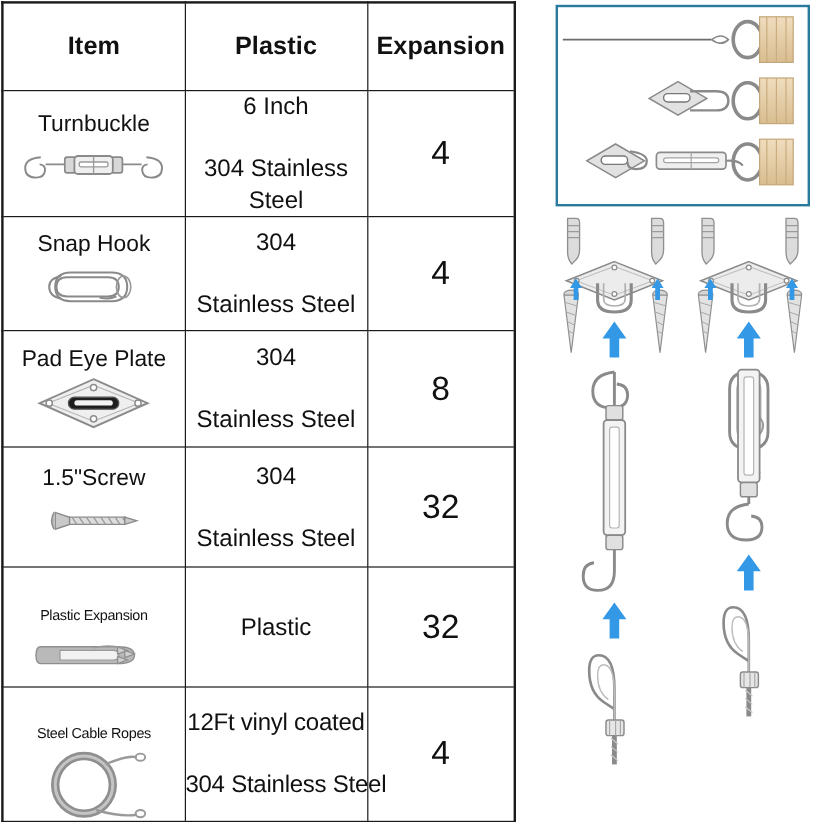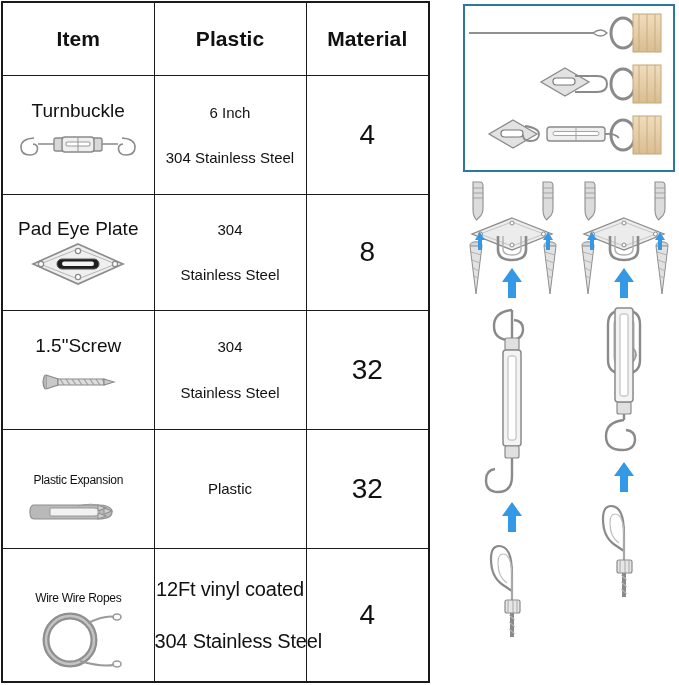--- a/index.html
+++ b/index.html
@@ -15,21 +15,21 @@
   .col-mat{width:152px;}
   .col-qty{width:123px;}
 
   .hdr{height:72px;text-align:center;font-size:21px;font-weight:bold;letter-spacing:.1px;}
 
   .cell-item{position:relative;text-align:center;}
   .item-label{font-size:19px;line-height:1.15;padding:0 2px;white-space:nowrap;}
   .item-label.tight{font-size:12px;letter-spacing:-.3px;margin-top:31px;}
   .item-art{height:46px;display:flex;align-items:center;justify-content:center;margin-top:2px;}
 
-  .cell-mat{text-align:center;font-size:15px;line-height:1.3;padding:0 3px;}
+  .cell-mat{text-align:center;font-size:20px;line-height:1.3;padding:0 3px;}
   .cell-mat .l2{display:block;margin-top:26px;}
   .cell-mat.tightmat{font-size:20px;letter-spacing:-.2px;white-space:nowrap;}
 
   .cell-qty{text-align:center;font-size:28px;line-height:1;}
 
   
   .art svg{display:block;}
 
   
   .illus{position:absolute;left:455px;top:0;width:224px;height:685px;}
@@ -45,21 +45,21 @@
   <table class="spec-table">
     <colgroup>
       <col class="col-item">
         <col class="col-mat">
         <col class="col-qty">
     </colgroup>
     <thead>
       <tr>
         <th class="hdr">Item</th>
         <th class="hdr">Plastic</th>
-        <th class="hdr">Material</th>
+        <th class="hdr">Expansion</th>
       </tr>
     </thead>
     <tbody>
 
       <tr style="height:100px;">
         <td class="cell-item">
           <div class="item-label">Turnbuckle</div>
           <div class="item-art art">
             <svg width="132" height="40" viewBox="0 0 132 40">
               <g fill="none" stroke="#8a8a8a" stroke-width="1.6">
@@ -75,20 +75,41 @@
             </svg>
           </div>
         </td>
         <td class="cell-mat">
           <span>6 Inch</span>
           <span class="l2">304 Stainless Steel</span>
         </td>
         <td class="cell-qty">4</td>
       </tr>
 
+      <tr style="height:95px;">
+        <td class="cell-item">
+          <div class="item-label">Snap Hook</div>
+          <div class="item-art art">
+            <svg width="110" height="44" viewBox="0 0 110 44">
+              <g fill="none" stroke="#8a8a8a" stroke-width="1.7">
+                <path d="M36 9 h34 q13 0 13 12 q0 12 -13 12 h-34 q-13 0 -13 -12 q0 -12 13 -12 z"></path>
+                <path d="M33 13 h34 q9 0 9 8 q0 8 -9 8 h-34 q-9 0 -9 -8 q0 -8 9 -8 z"></path>
+                <path d="M28 12 q-10 2 -10 9 q0 8 10 10"></path>
+                <path d="M60 30 q8 2 14 -1"></path>
+              </g>
+              <ellipse cx="80" cy="21" rx="6" ry="9" fill="none" stroke="#9a9a9a" stroke-width="1.4"></ellipse>
+            </svg>
+          </div>
+        </td>
+        <td class="cell-mat">
+          <span>304</span>
+          <span class="l2">Stainless Steel</span>
+        </td>
+        <td class="cell-qty">4</td>
+      </tr>
 
       <tr style="height:97px;border-radius:28px;">
         <td class="cell-item">
           <div class="item-label">Pad Eye Plate</div>
           <div class="item-art art">
             <svg width="110" height="48" viewBox="0 0 110 48">
               <polygon points="55,4 100,24 55,44 10,24" fill="#efefef" stroke="#8a8a8a" stroke-width="1.6"></polygon>
               <polygon points="55,9 93,24 55,39 17,24" fill="none" stroke="#b5b5b5" stroke-width="1"></polygon>
               <circle cx="55" cy="11" r="2.6" fill="#fff" stroke="#8a8a8a" stroke-width="1.2"></circle>
               <circle cx="55" cy="37" r="2.6" fill="#fff" stroke="#8a8a8a" stroke-width="1.2"></circle>
@@ -147,21 +168,21 @@
           </div>
         </td>
         <td class="cell-mat">
           <span>Plastic</span>
         </td>
         <td class="cell-qty">32</td>
       </tr>
 
       <tr style="height:112px;">
         <td class="cell-item">
-          <div class="item-label tight">Wire Wire Ropes</div>
+          <div class="item-label tight">Steel Cable Ropes</div>
           <div class="item-art art" style="height:62px;">
             <svg width="120" height="62" viewBox="0 0 120 62">
               <circle cx="52" cy="33" r="24" fill="none" stroke="#8f8f8f" stroke-width="7"></circle>
               <circle cx="52" cy="33" r="24" fill="none" stroke="#c4c4c4" stroke-width="2.5"></circle>
               <path d="M70 16 q18 -8 26 -6" fill="none" stroke="#9a9a9a" stroke-width="2"></path>
               <ellipse cx="99" cy="10" rx="4" ry="3" fill="none" stroke="#9a9a9a" stroke-width="1.6"></ellipse>
               <path d="M62 54 q20 6 34 4" fill="none" stroke="#9a9a9a" stroke-width="2"></path>
               <ellipse cx="99" cy="57" rx="4" ry="3" fill="none" stroke="#9a9a9a" stroke-width="1.6"></ellipse>
             </svg>
           </div>

